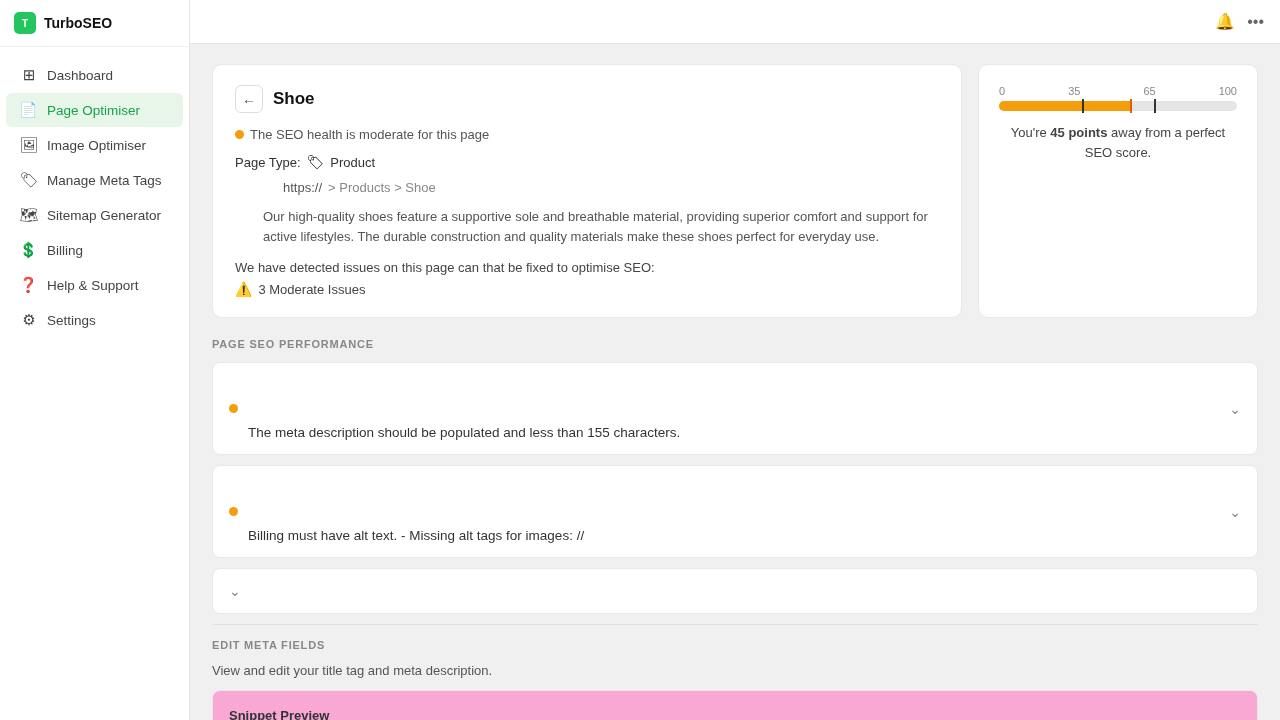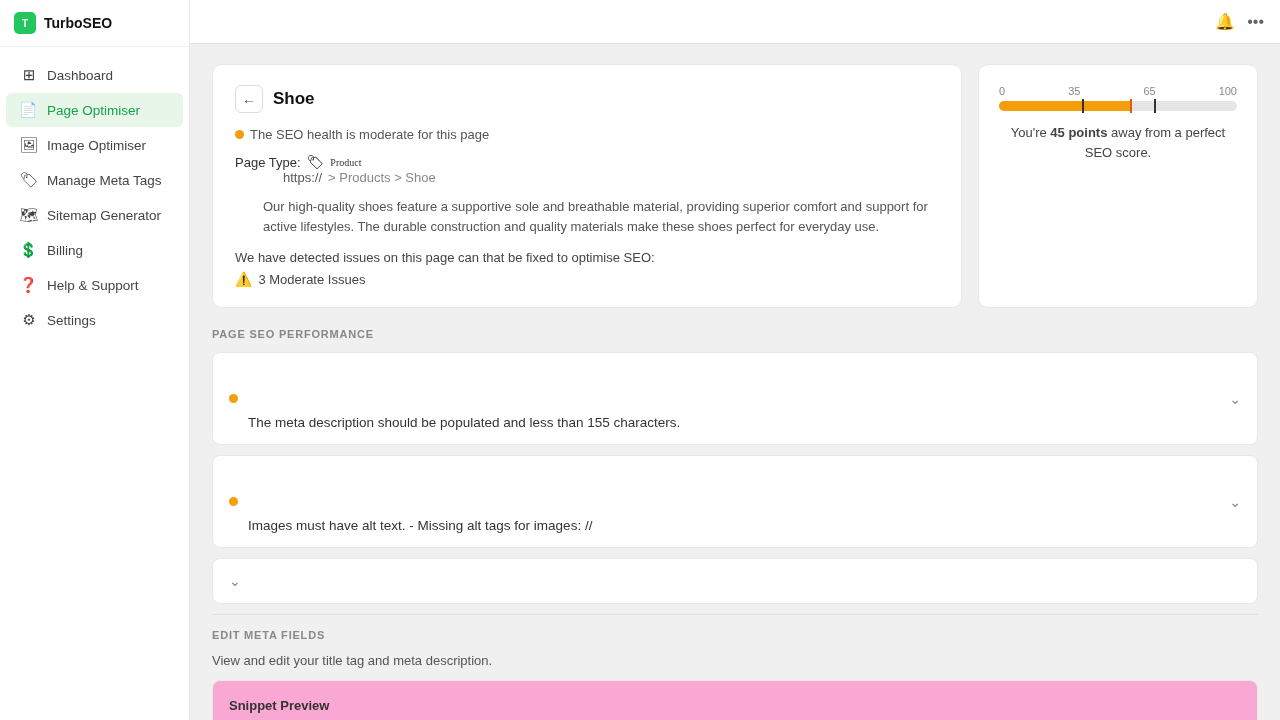--- a/index.html
+++ b/index.html
@@ -46,24 +46,24 @@
     }
     .card-header { display: flex; align-items: center; gap: 10px; margin-bottom: 14px; }
     .back-btn {
       width: 28px; height: 28px; border: 1px solid #ddd; border-radius: 6px; background: #fff;
       display: flex; align-items: center; justify-content: center; cursor: pointer; color: #555; font-size: 14px;
     }
     .card-title { font-size: 17px; font-weight: 600; color: #111; }
     .health-badge { display: flex; align-items: center; gap: 6px; margin-bottom: 12px; }
     .dot { width: 9px; height: 9px; border-radius: 50%; background: #f59e0b; }
     .health-text { font-size: 13px; color: #555; }
-    .page-type-row { display: flex; align-items: center; gap: 6px; }
+    .page-type-row { display: flex; align-items: flex-end; gap: 6px; margin-bottom: 10px; }
     .page-type-label { font-size: 13px; color: #333; font-weight: 500; }
     .tag-icon { font-size: 14px; }
-    .page-type-value { font-size: 10px; color: #333; font-family: Liberation Serif, serif; }
+    .page-type-value { font-size: 13px; color: #333; }
     .breadcrumb-row { display: flex; align-items: center; gap: 6px; margin-bottom: 12px; color: #555; font-size: 13px; }
     .breadcrumb-link { color: #555; padding-left: 48px; }
     .breadcrumb-sep { color: #888; }
     .page-description { font-size: 13px; color: #555; line-height: 1.5; margin-bottom: 14px; margin-left: 28px; }
     .issues-section { font-size: 13px; color: #444; margin-bottom: 6px; }
     .issue-badge { display: flex; align-items: center; gap: 6px; font-size: 13px; color: #444; }
     .warn-icon { font-size: 14px; }
 
     
     .seo-score-card {
@@ -221,21 +221,21 @@
           <span class="accordion-title">The meta description should be populated and less than 155 characters.</span>
         </div>
         <span class="accordion-chevron">⌄</span>
       </div>
     </div>
 
     <div class="accordion-item">
       <div class="accordion-header">
         <div class="accordion-left">
           <span class="dot"></span>
-          <span class="accordion-title">Images must have alt text. - Missing alt tags for images: //</span>
+          <span class="accordion-title">Billing must have alt text. - Missing alt tags for images: //</span>
         </div>
         <span class="accordion-chevron">⌄</span>
       </div>
     </div>
 
     <div class="accordion-item">
       <div class="accordion-header">
         <span class="accordion-chevron">⌄</span>
       </div>
     </div>

